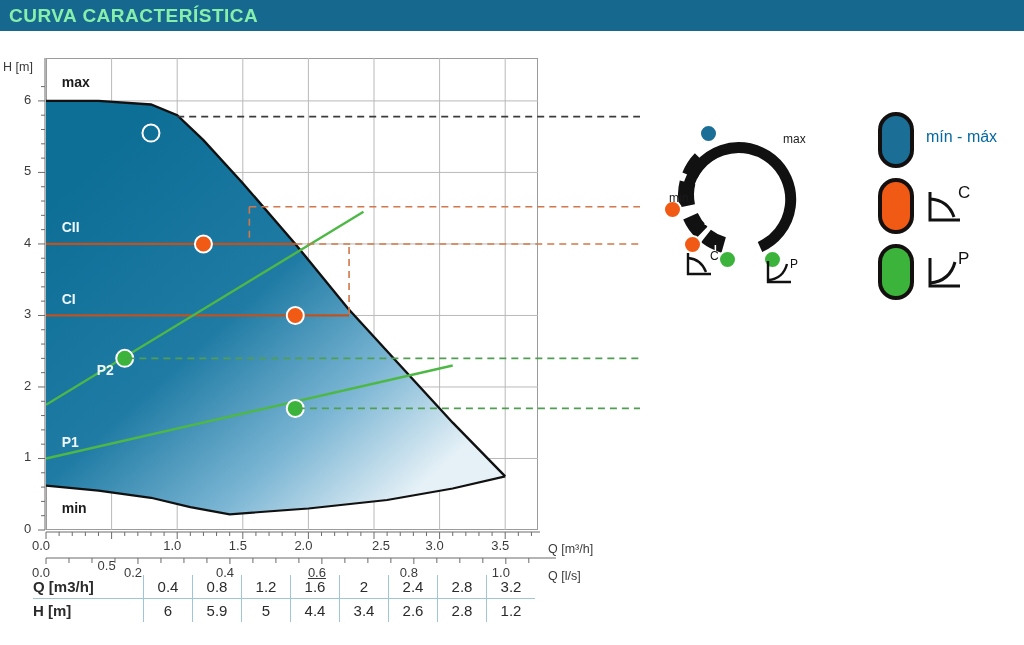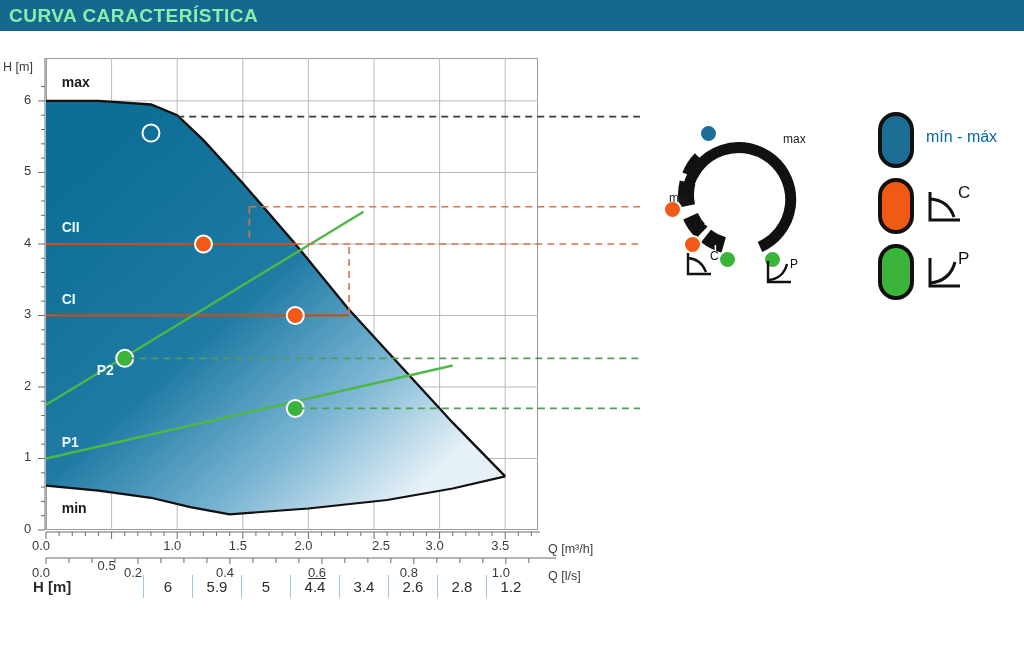--- a/index.html
+++ b/index.html
@@ -317,20 +317,31 @@
         <path d="M6 8 L6 36 L36 36" fill="none" stroke="#111" stroke-width="3"></path>
         <path d="M6 33 Q 26 31 31 12" fill="none" stroke="#111" stroke-width="3"></path>
         <text x="34" y="14" font-size="17" font-family="Liberation Sans, sans-serif" fill="#111">P</text>
       </svg>
     </div>
   </div>
 
 <div id="table">
   <table id="data-table">
       <tbody id="table-body">
+        <tr class="top">
+          <td class="rowhead">Q [m3/h]</td>
+          <td>0.4</td>
+          <td>0.8</td>
+          <td>1.2</td>
+          <td>1.6</td>
+          <td>2</td>
+          <td>2.4</td>
+          <td>2.8</td>
+          <td class="last">3.2</td>
+        </tr>
         <tr>
           <td class="rowhead">H [m]</td>
           <td>6</td>
           <td>5.9</td>
           <td>5</td>
           <td>4.4</td>
           <td>3.4</td>
           <td>2.6</td>
           <td>2.8</td>
           <td class="last">1.2</td>

